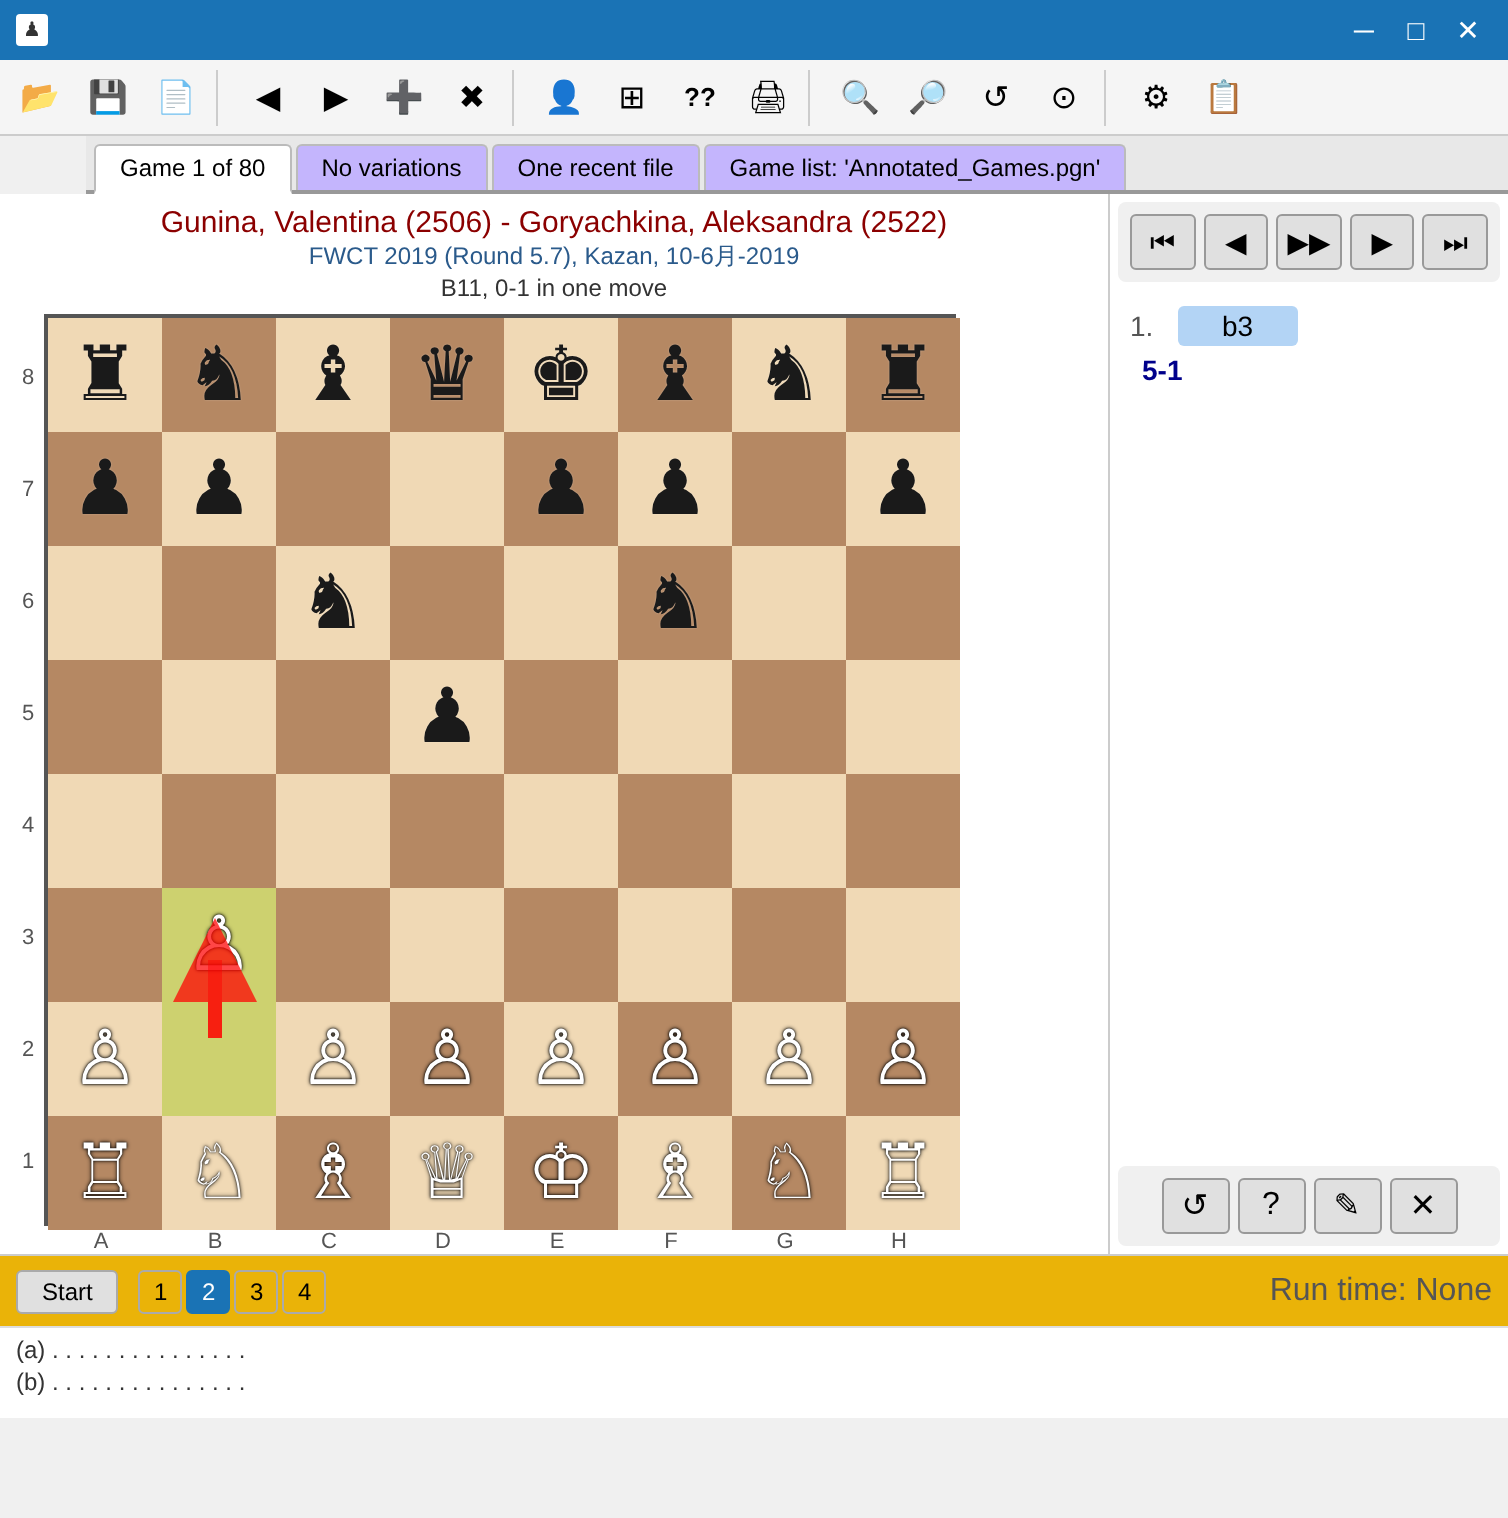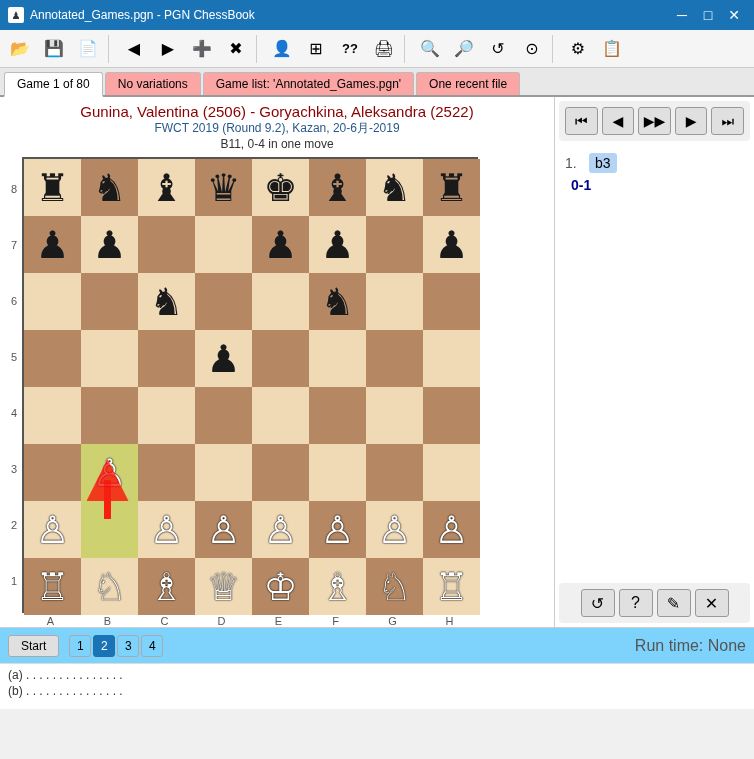--- a/index.html
+++ b/index.html
@@ -45,26 +45,27 @@
     }
     .tb-sep { width: 6px; height: 28px; border-left: 1px solid #ccc; margin: 0 2px; }
     
     
     .tabs {
       display: flex;
       background: #e8e8e8;
       border-bottom: 2px solid #999;
       padding: 4px 4px 0;
       gap: 2px;
+      margin-left: 43px;
     }
     .tab {
       padding: 4px 12px;
       border: 1px solid #bbb;
       border-bottom: none;
-      background: #fca5a5;
+      background: #c4b5fd;
       cursor: pointer;
       font-size: 12px;
       border-radius: 3px 3px 0 0;
     }
     .tab.active {
       background: #fff;
       border-bottom: 2px solid #fff;
       margin-bottom: -2px;
       font-weight: 500;
     }
@@ -180,21 +181,21 @@
     
     .moves-area {
       flex: 1;
       padding: 6px;
       font-size: 14px;
       overflow-y: auto;
     }
     .move-row { display: flex; gap: 4px; align-items: center; margin-bottom: 2px; }
     .move-num { color: #555; min-width: 20px; }
     .move-san { 
-      padding: 2px 6px;
+      padding: 2px 22px;
       border-radius: 3px;
       cursor: pointer;
     }
     .move-san.active { background: #b3d4f5; }
     .move-result { color: #00008b; font-weight: bold; padding: 2px 6px; }
     
     .action-buttons {
       display: flex;
       gap: 4px;
       padding: 6px;
@@ -212,21 +213,21 @@
       cursor: pointer;
       display: flex;
       align-items: center;
       justify-content: center;
       font-size: 16px;
     }
     
     
     .bottom-bar {
       height: 36px;
-      background: #7dd3fc;
+      background: #eab308;
       border-top: 1px solid #ccc;
       display: flex;
       align-items: center;
       padding: 0 8px;
       gap: 6px;
       justify-content: space-between;
     }
     .bottom-btn {
       padding: 3px 12px;
       background: #e0e0e0;
@@ -262,21 +263,20 @@
     .footer-notes div { margin-bottom: 2px; }
     
     .board-pos { position: relative; }
   </style>
 </head>
 <body>
 
 <div class="title-bar">
   <div class="title-bar-left">
     <div class="title-icon">♟</div>
-    <span>Annotated_Games.pgn - PGN ChessBook</span>
   </div>
   <div class="title-controls">
     <div class="title-btn">─</div>
     <div class="title-btn">□</div>
     <div class="title-btn close">✕</div>
   </div>
 </div>
 
 <div class="toolbar">
   <button class="tb-btn" title="Open">📂</button>
@@ -298,31 +298,31 @@
   <button class="tb-btn" title="Refresh">↺</button>
   <button class="tb-btn" title="Export">⊙</button>
   <div class="tb-sep"></div>
   <button class="tb-btn" title="Settings">⚙</button>
   <button class="tb-btn" title="Extra">📋</button>
 </div>
 
 <div class="tabs">
   <div class="tab active">Game 1 of 80</div>
   <div class="tab">No variations</div>
+  <div class="tab">One recent file</div>
   <div class="tab">Game list: 'Annotated_Games.pgn'</div>
-  <div class="tab">One recent file</div>
 </div>
 
 <div class="main-content">
 
   <div class="left-panel">
     <div class="game-info">
       <div class="players">Gunina, Valentina (2506) - Goryachkina, Aleksandra (2522)</div>
-      <div class="event">FWCT 2019 (Round 9.2),  Kazan,  20-6月-2019</div>
-      <div class="result">B11,  0-4  in one move</div>
+      <div class="event">FWCT 2019 (Round 5.7),  Kazan,  10-6月-2019</div>
+      <div class="result">B11,  0-1  in one move</div>
     </div>
 
     <div class="board-container">
       <div class="rank-labels">
         <span>8</span>
         <span>7</span>
         <span>6</span>
         <span>5</span>
         <span>4</span>
         <span>3</span>
@@ -494,21 +494,21 @@
       <button class="nav-btn">▶</button>
       <button class="nav-btn">⏭</button>
     </div>
 
     <div class="moves-area">
       <div class="move-row">
         <span class="move-num">1.</span>
         <span class="move-san active">b3</span>
       </div>
       <div class="move-row">
-        <span class="move-result">0-1</span>
+        <span class="move-result">5-1</span>
       </div>
     </div>
 
     <div class="action-buttons">
       <button class="action-btn" title="Rotate">↺</button>
       <button class="action-btn" title="Info">?</button>
       <button class="action-btn" title="Edit">✎</button>
       <button class="action-btn" title="Close">✕</button>
     </div>
   </div>

